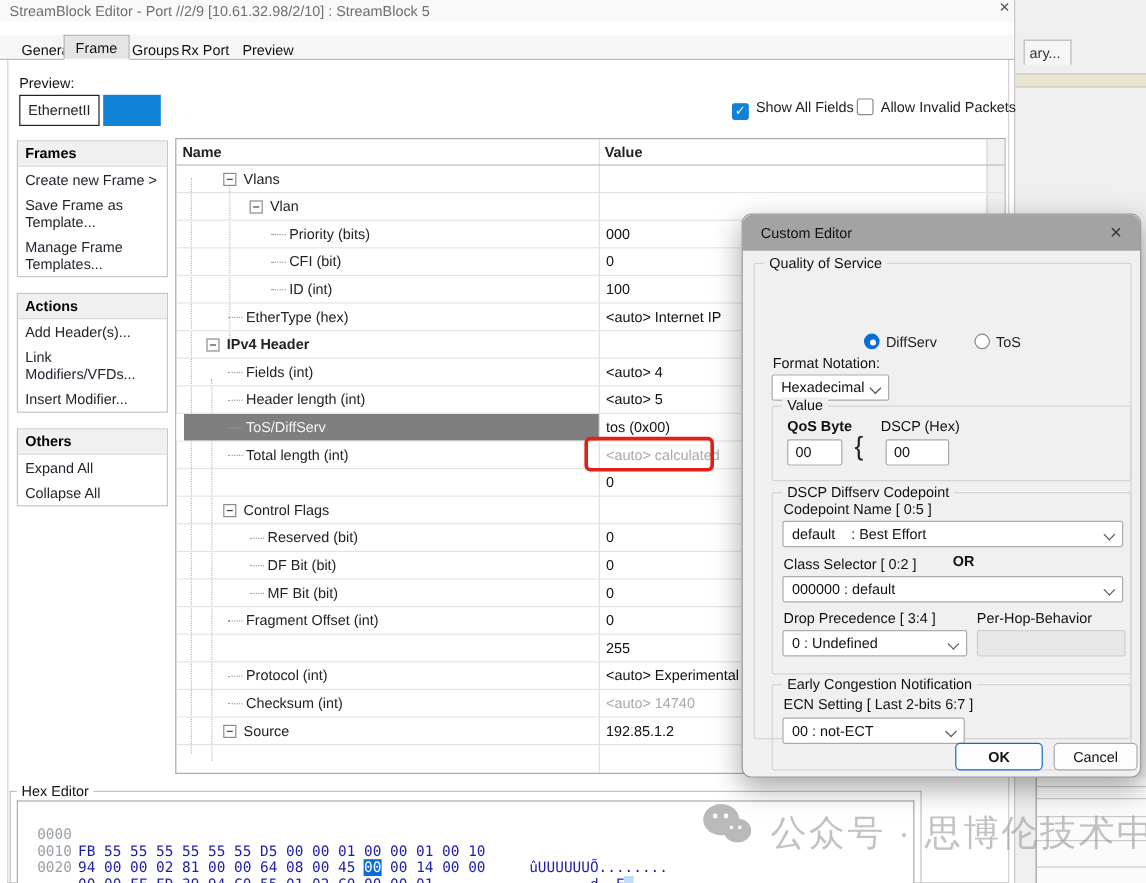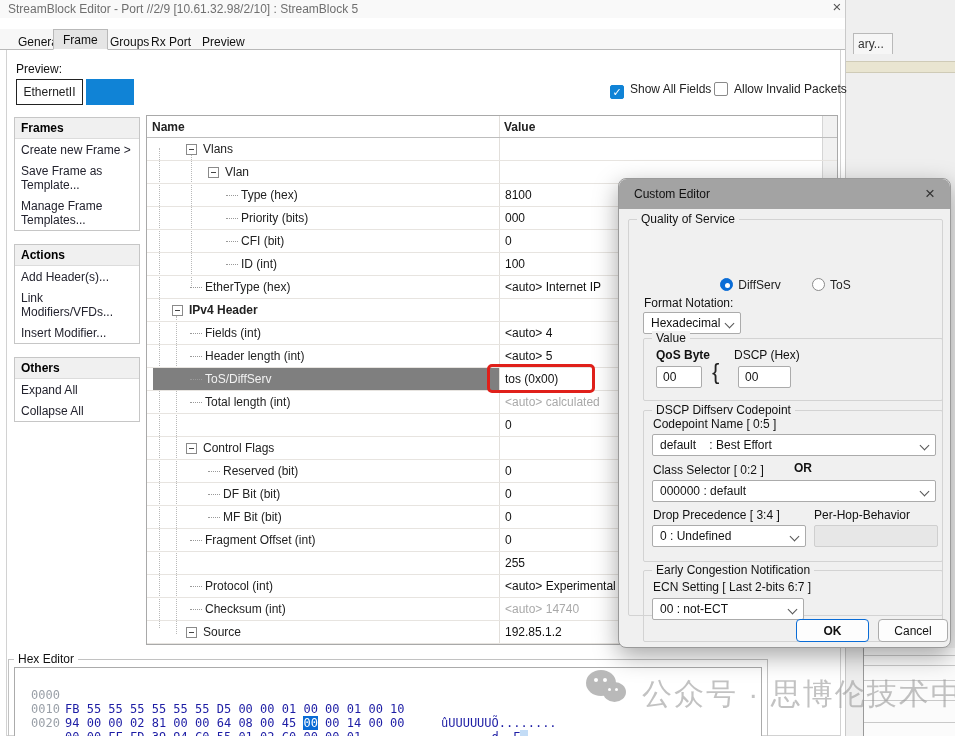--- a/index.html
+++ b/index.html
@@ -195,27 +195,20 @@
     <div class="trow">
         <div class="tname p61">
           <span class="ebox"></span>
           <span>Vlan</span>
         </div>
         <div class="tval"></div>
       </div>
     <div class="trow">
         <div class="tname p79">
           <span class="stub"></span>
-          <span>Type (hex)</span>
-        </div>
-        <div class="tval">8100</div>
-      </div>
-    <div class="trow">
-        <div class="tname p79">
-          <span class="stub"></span>
           <span>Priority (bits)</span>
         </div>
         <div class="tval">000</div>
       </div>
     <div class="trow">
         <div class="tname p79">
           <span class="stub"></span>
           <span>CFI (bit)</span>
         </div>
         <div class="tval">0</div>

